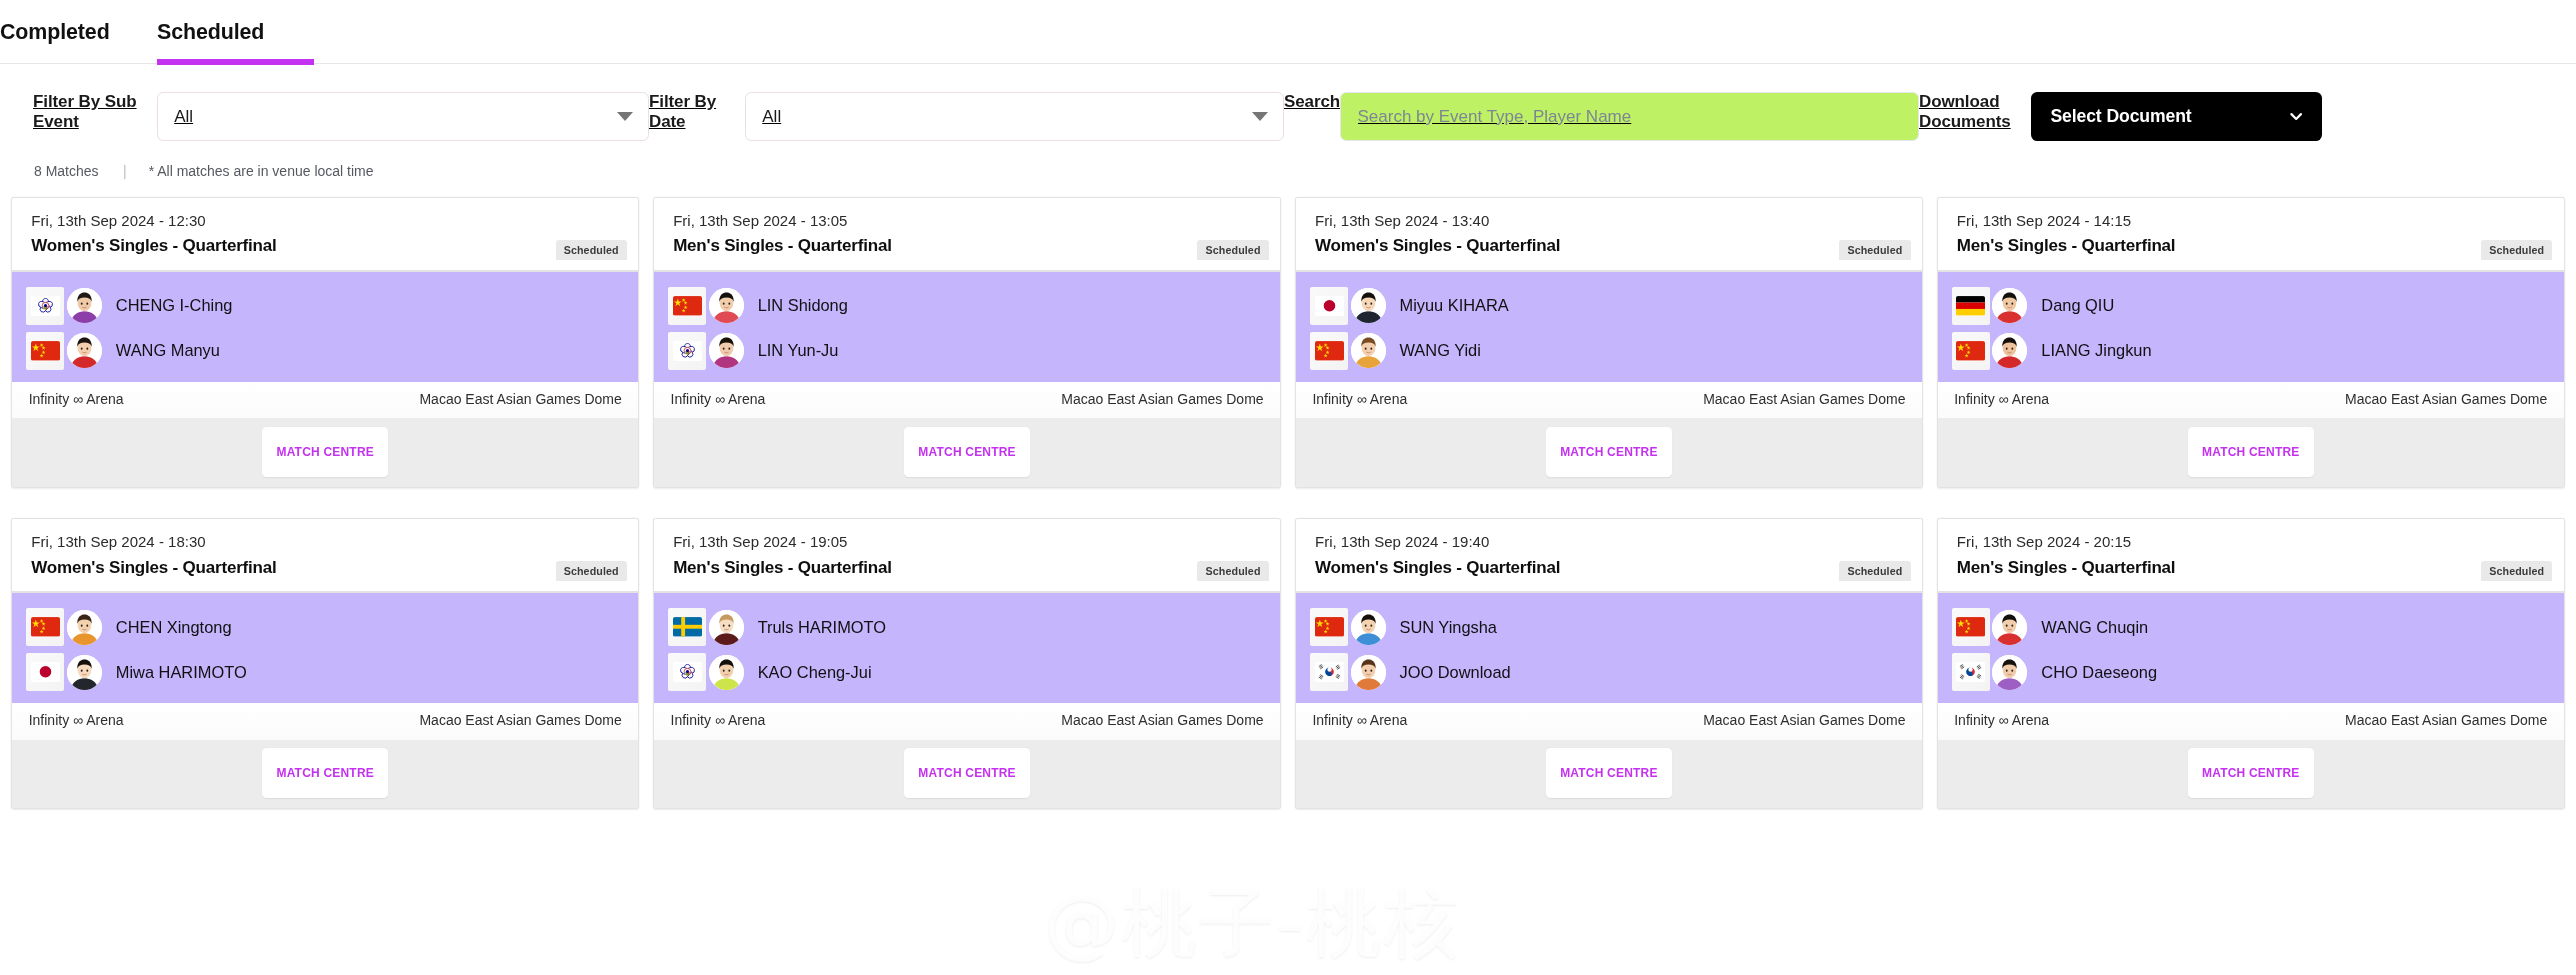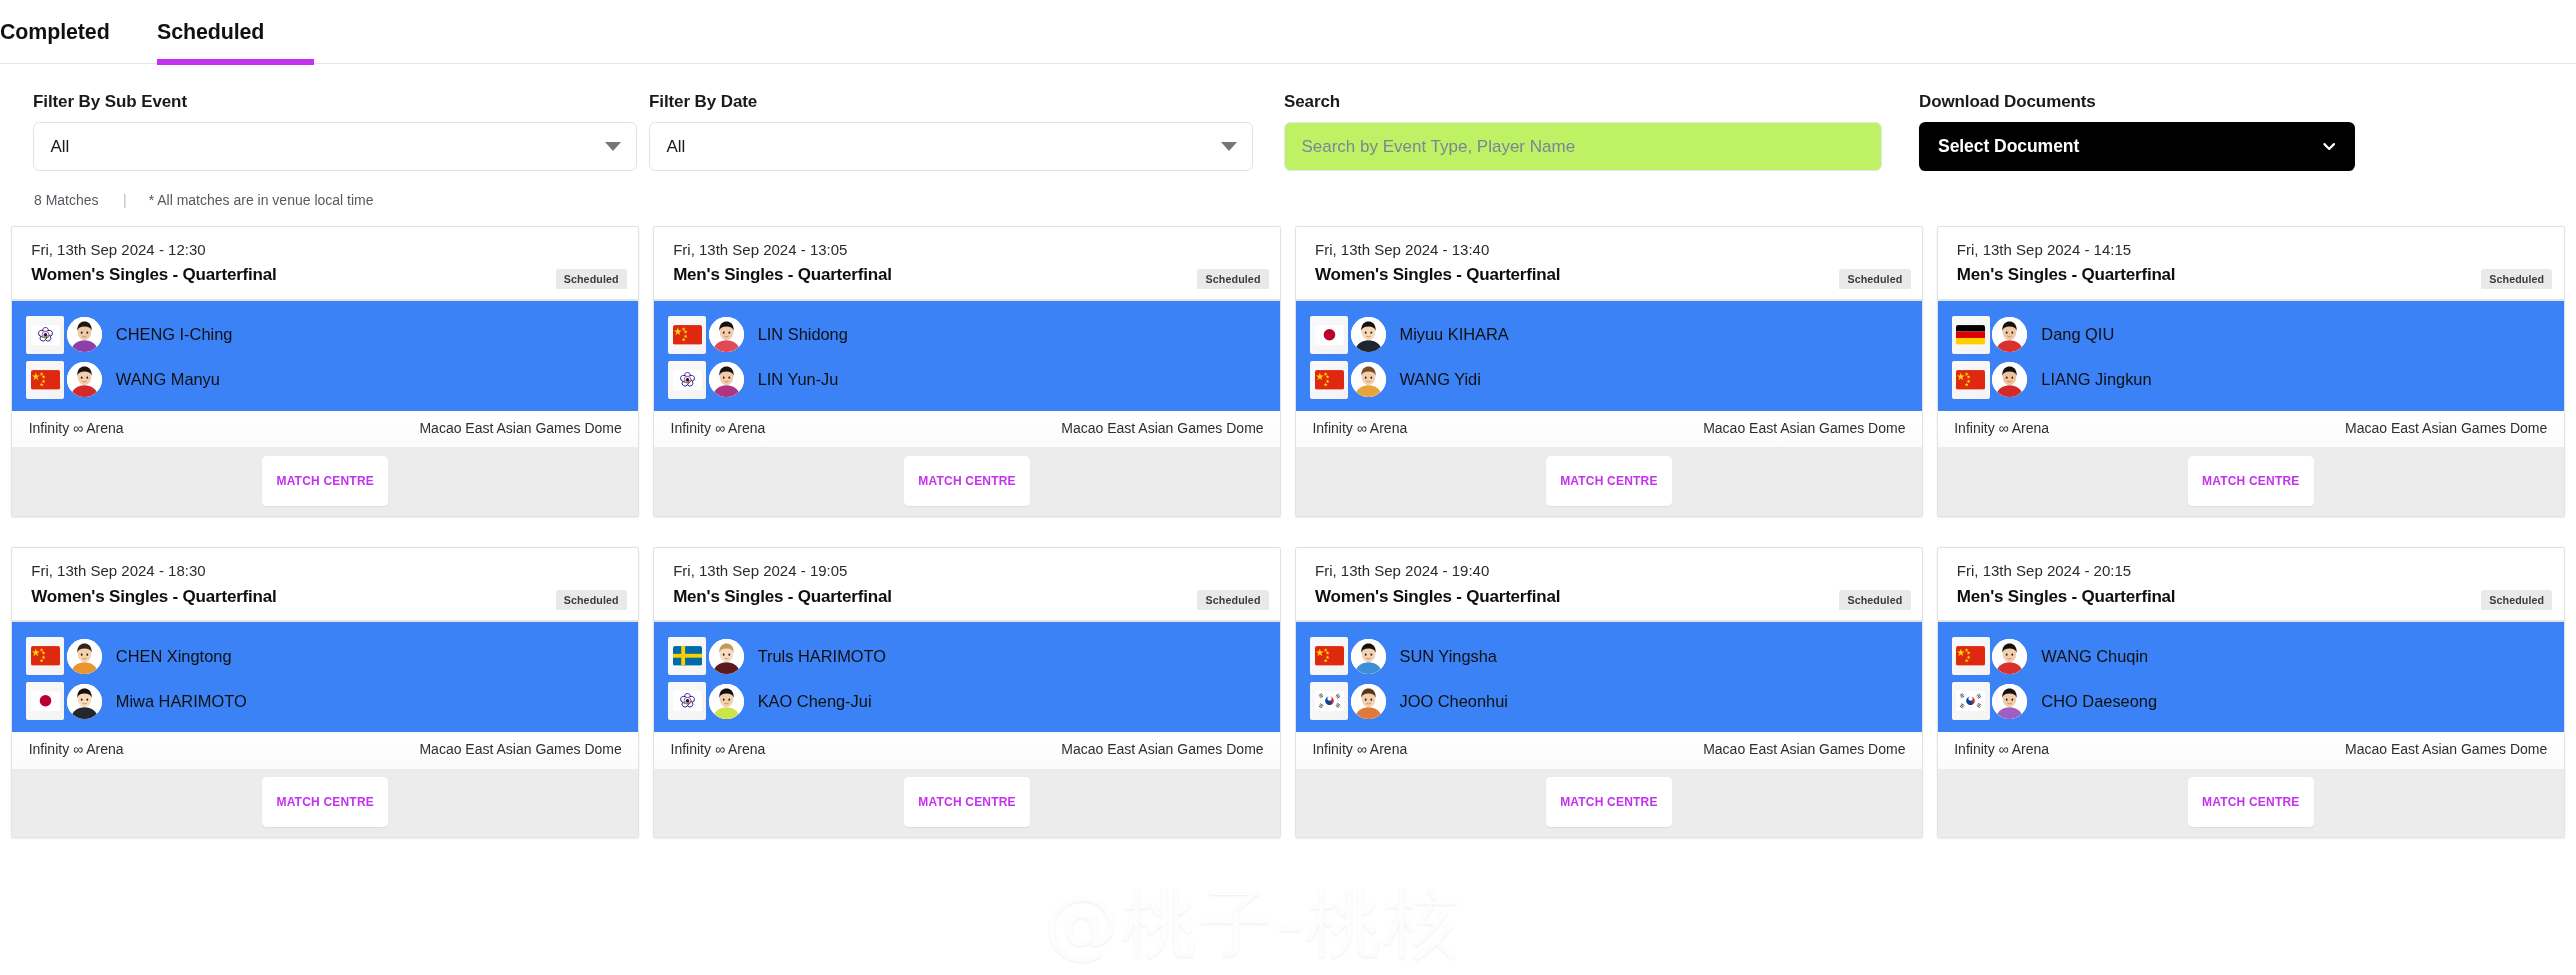--- a/index.html
+++ b/index.html
@@ -42,21 +42,21 @@
     background: #c531f0;
   }
 
   
   .filters {
     display: flex;
     padding: 28px 33px 0 33px;
     gap: 0;
     align-items: flex-start;
   }
-  .filter-group { display: flex; flex-direction: column; }
+  .filter-group { display: flex; flex-direction: row; text-decoration: underline; }
   .fg-subevent { width: 616px; }
   .fg-date { width: 635px; }
   .fg-search { width: 635px; }
   .fg-download { width: 403px; }
 
   .filter-label {
     font-size: 17px;
     font-weight: bold;
     color: #1a1a1a;
     margin-bottom: 10px;
@@ -163,21 +163,21 @@
     background: #e9e9e9;
     color: #3b3b3b;
     font-size: 10.7px;
     font-weight: bold;
     border-radius: 3.1px 3.1px 0 0;
     padding: 4.4px 8.2px 4.4px 8.2px;
     letter-spacing: 0.1px;
   }
   .divider { height: 1.9px; background: #e3e3e3; }
 
-  .players { padding: 11.3px 0 8.8px 0; background: #3b82f6; }
+  .players { padding: 11.3px 0 8.8px 0; background: #c4b5fd; }
   .player-row {
     display: flex;
     align-items: center;
     padding: 7.5px 0 7.5px 14px;
     height: 45px;
   }
   .flag-wrap {
     width: 38px; height: 38px;
     background: linear-gradient(135deg,#fafafa,#f3f3f3);
     border-radius: 1.9px;
@@ -780,21 +780,21 @@
             <svg viewBox="0 0 56 56" width="35" height="35">
     <rect width="56" height="56" fill="#ffffff"></rect>
     <path d="M6 56 C8 42 18 37 28 37 C38 37 48 42 50 56 Z" fill="#e07a3a"></path>
     <ellipse cx="28" cy="24" rx="11" ry="13" fill="#f3cfad"></ellipse>
     <path d="M16.5 22 C16 11 22 7 28 7 C34 7 40 11 39.5 22 C38 17 34 15 28 15 C22 15 18 17 16.5 22 Z" fill="#5a3418"></path>
     <ellipse cx="23.5" cy="25" rx="1.5" ry="1.8" fill="#2a2018"></ellipse>
     <ellipse cx="32.5" cy="25" rx="1.5" ry="1.8" fill="#2a2018"></ellipse>
     <path d="M25 31 Q28 33 31 31" fill="none" stroke="#b8806a" stroke-width="1.2" stroke-linecap="round"></path>
   </svg>
           </span>
-      <span class="player-name">JOO Cheonhui</span>
+      <span class="player-name">JOO Download</span>
     </div>
       </div>
     <div class="venue-row">
       <span>Infinity ∞ Arena</span>
       <span>Macao East Asian Games Dome</span>
     </div>
     <div class="card-foot">
       <button class="mc-btn">MATCH CENTRE</button>
     </div>
     </div>

